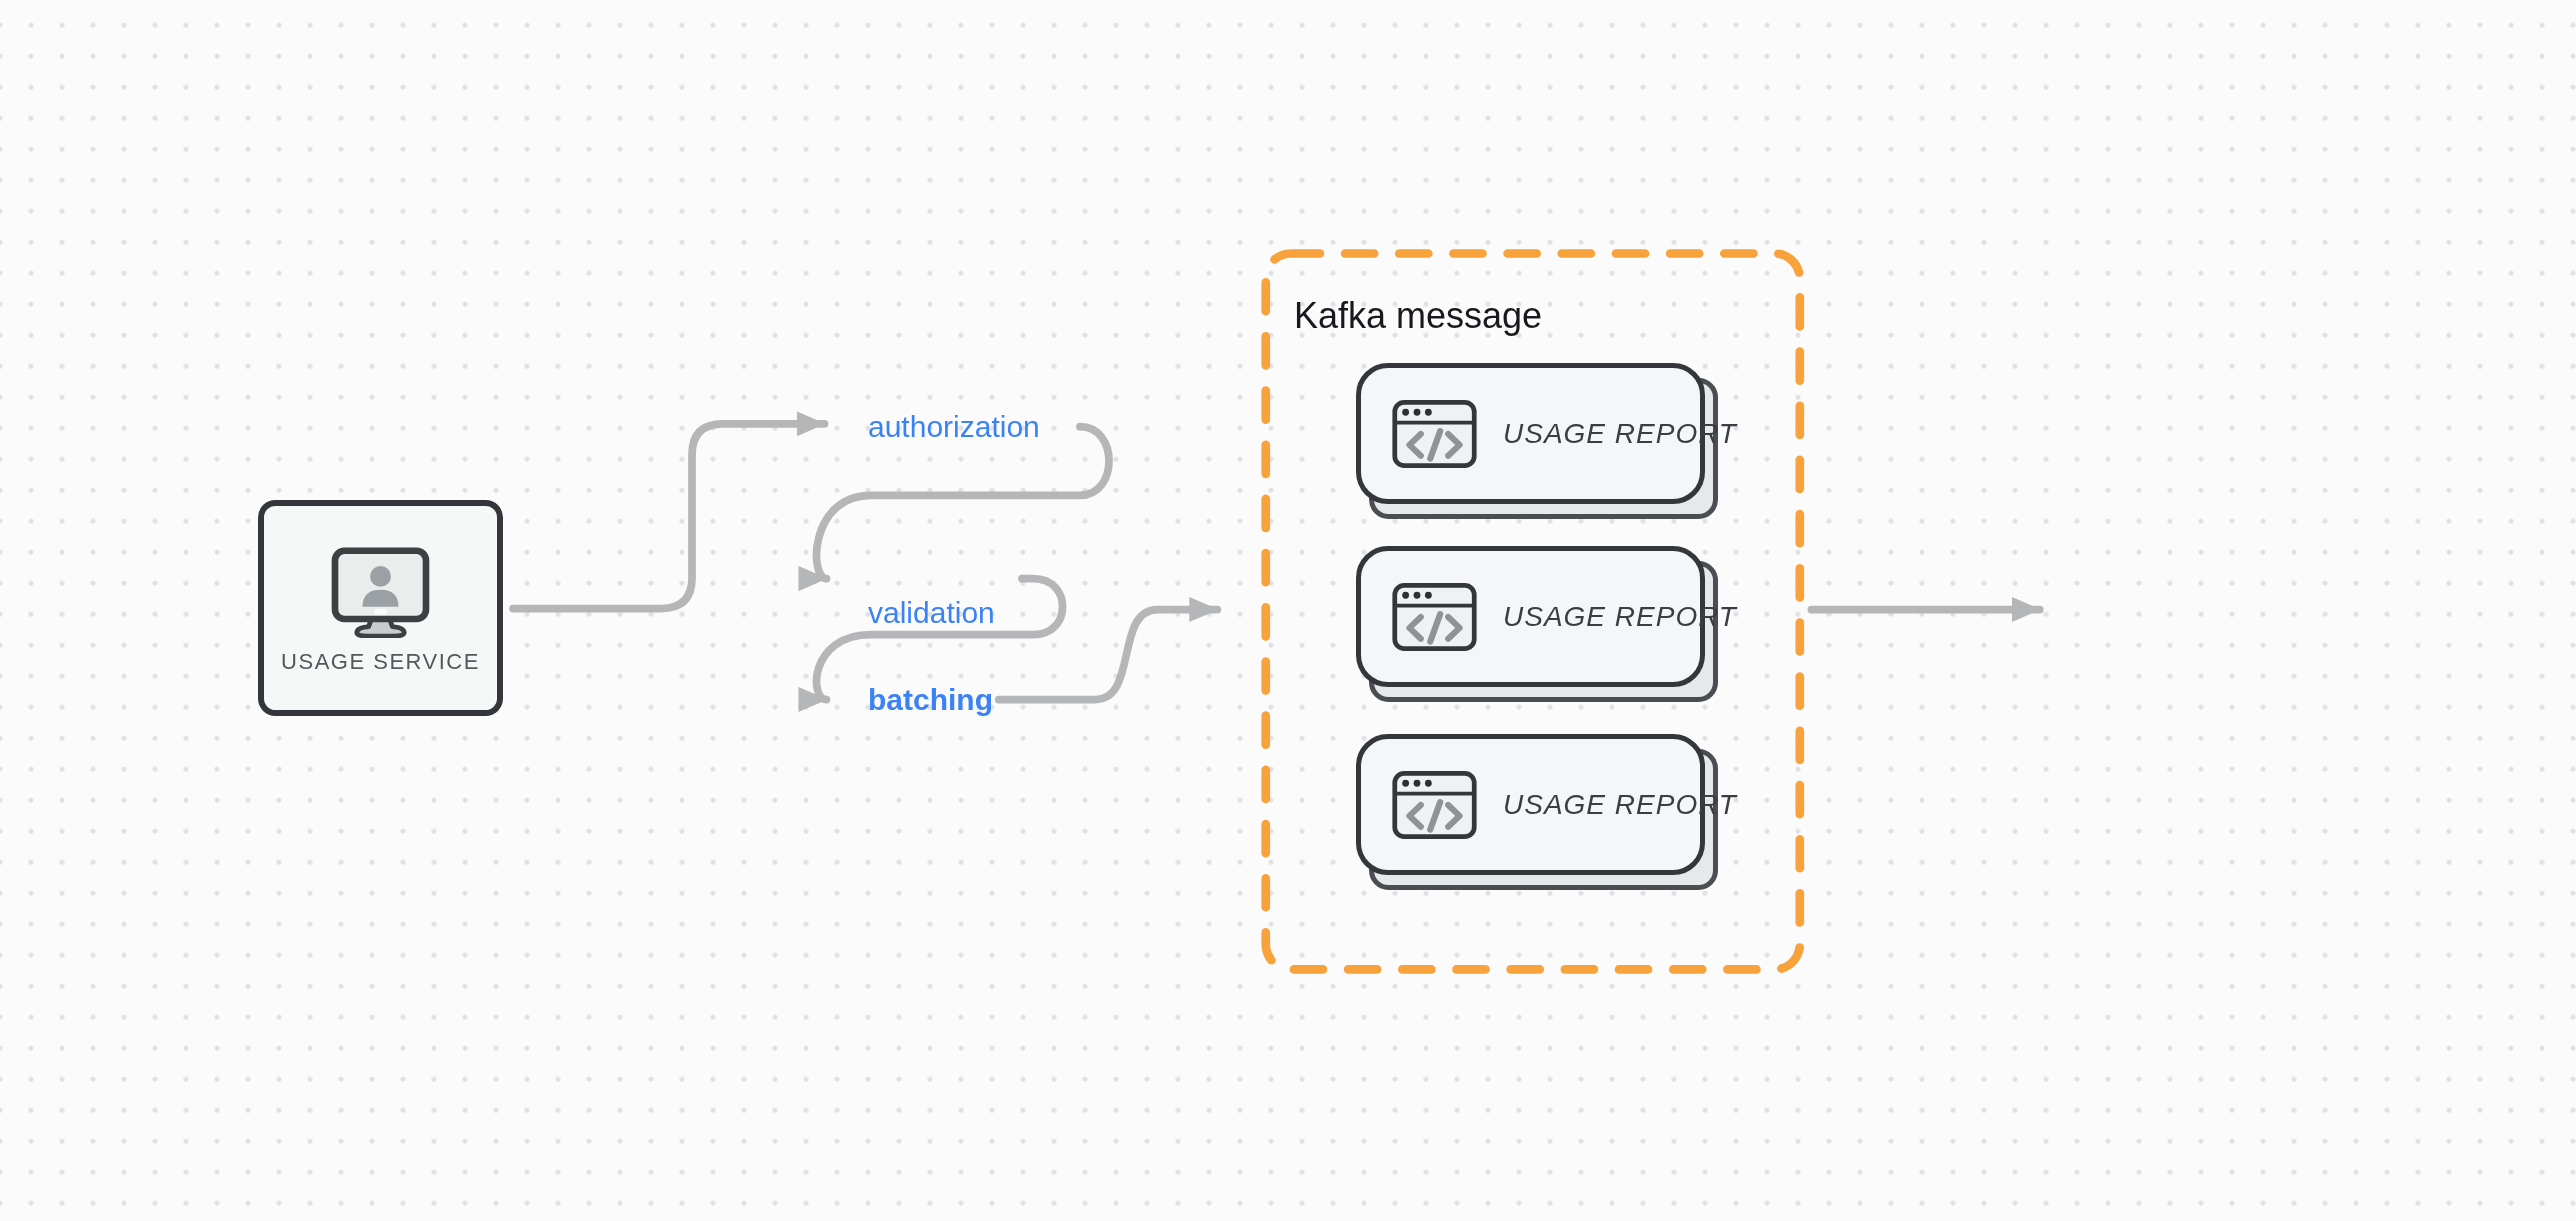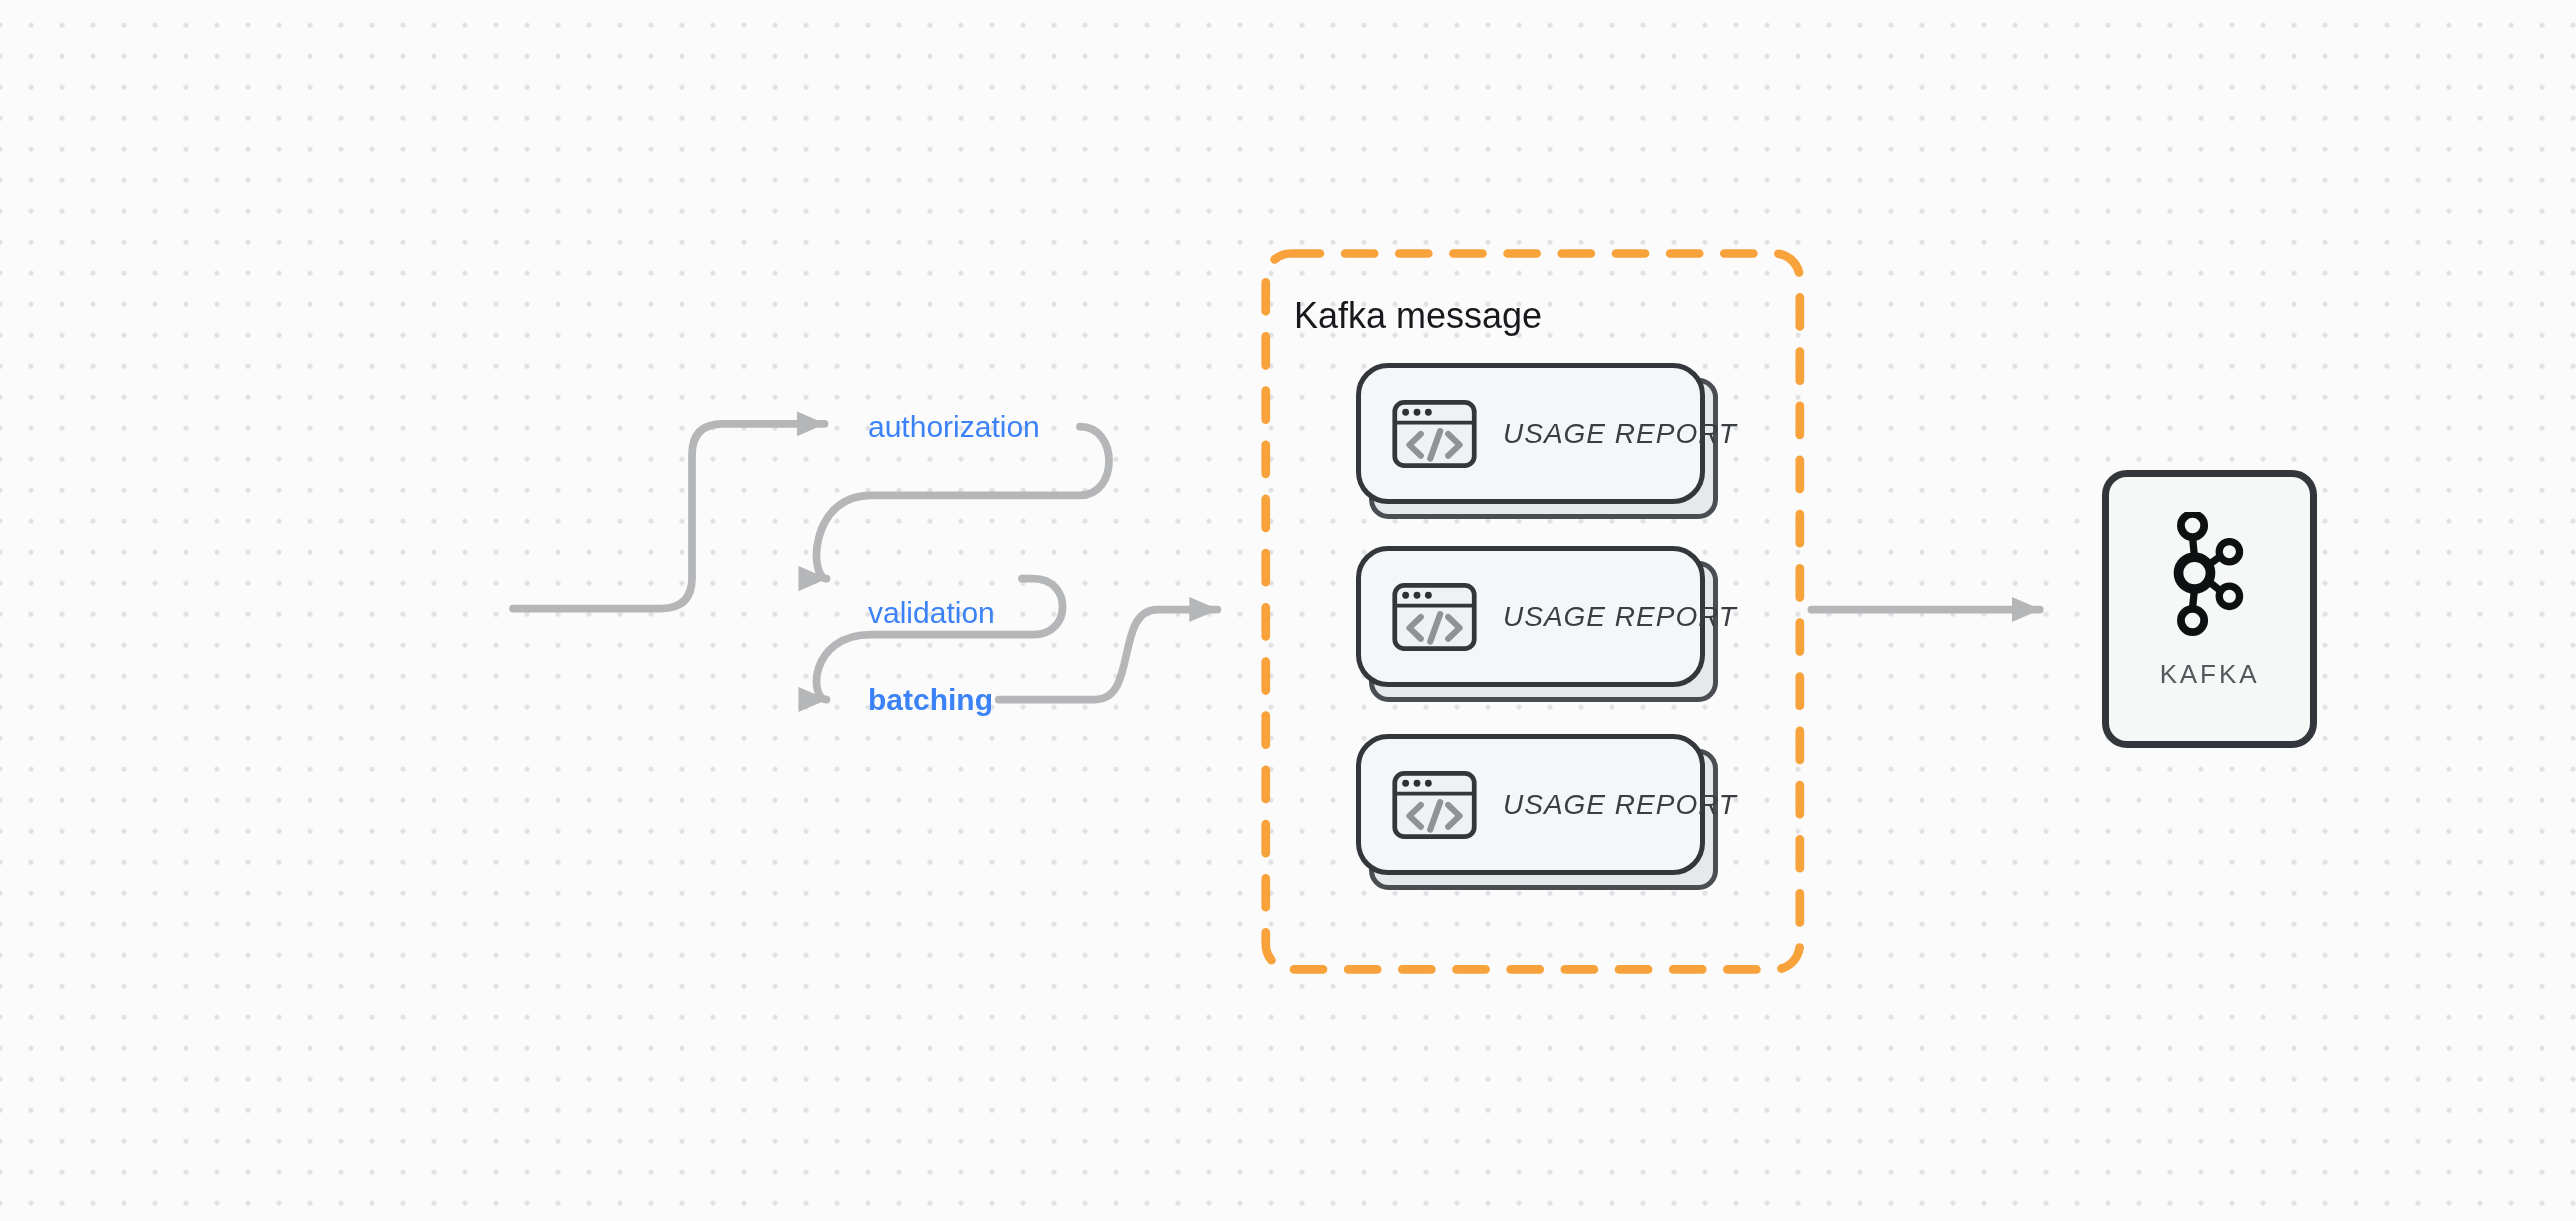--- a/index.html
+++ b/index.html
@@ -112,20 +112,30 @@
       <path d="M 530 629 H 683 Q 715 629 715 597 V 470 Q 715 438 747 438 H 852" marker-end="url(#arrowhead)"></path>
       <path d="M 1116 441 C 1156 441 1156 512 1116 512 H 900 C 836 512 836 598 854 598" marker-end="url(#arrowhead)"></path>
       <path d="M 1056 598 H 1068 C 1108 598 1108 656 1068 656 H 900 C 836 656 836 723 854 723" marker-end="url(#arrowhead)"></path>
       <path d="M 1032 723 H 1132 C 1176 723 1152 630 1196 630 H 1258" marker-end="url(#arrowhead)"></path>
       <path d="M 1872 630 H 2108" marker-end="url(#arrowhead)"></path>
     </g>
 
     <rect x="1308" y="262" width="552" height="740" rx="26" fill="none" stroke="#f8a23c" stroke-width="9" stroke-dasharray="30 26" stroke-linecap="round"></rect>
   </svg>
 
+  <div class="node usage-service-node">
+    <svg class="node-icon" width="99" height="91" viewBox="0 0 104 96">
+      <path d="M43 74 L61 74 L64.5 84 Q 77 85 77 90.5 Q 77 94 66 94 L38 94 Q 27 94 27 90.5 Q 27 85 39.5 84 Z" fill="#c9cccd" stroke="#3c4043" stroke-width="5" stroke-linejoin="round"></path>
+      <rect x="4" y="4" width="96" height="72" rx="10" fill="#ebecec" stroke="#3c4043" stroke-width="7"></rect>
+      <circle cx="52" cy="31" r="11" fill="#9ba0a4"></circle>
+      <path d="M33 63 Q 33 45 52 45 Q 71 45 71 63 Z" fill="#9ba0a4"></path>
+      <rect x="45" y="65.5" width="14" height="6" rx="3" fill="#fafbfb"></rect>
+    </svg>
+    <div class="node-label">USAGE SERVICE</div>
+  </div>
 
   <div class="step-label step-authorization">authorization</div>
   <div class="step-label step-validation">validation</div>
   <div class="step-label step-batching">batching</div>
 
   <div>
     <div class="group-title">Kafka message</div>
 
     <div class="report-card card-1">
       <div class="card-back"></div>
@@ -178,31 +188,15 @@
             <path d="M31 37 L19 48.5 L31 60"></path>
             <path d="M51.5 34 L41 63"></path>
             <path d="M60 37 L72 48.5 L60 60"></path>
           </g>
         </svg>
         <div class="card-label">USAGE REPORT</div>
       </div>
     </div>
   </div>
 
-  <div class="node kafka-node">
-    <svg class="node-icon" width="74" height="126" viewBox="0 0 76 130">
-      <g stroke="#0f1011" fill="none">
-        <path d="M20 26 L22 46.5" stroke-width="7.5"></path>
-        <path d="M22 79.5 L20 99" stroke-width="7.5"></path>
-        <path d="M36 55 L49 45.5" stroke-width="7.5"></path>
-        <path d="M36 71 L49 81.5" stroke-width="7.5"></path>
-        <circle cx="20" cy="14" r="12" stroke-width="8" fill="#f6f7f7"></circle>
-        <circle cx="22" cy="63" r="16.5" stroke-width="10" fill="#f6f7f7"></circle>
-        <circle cx="20" cy="112" r="12" stroke-width="8" fill="#f6f7f7"></circle>
-        <circle cx="58" cy="41" r="10.5" stroke-width="7.5" fill="#f6f7f7"></circle>
-        <circle cx="58" cy="87" r="10.5" stroke-width="7.5" fill="#f6f7f7"></circle>
-      </g>
-    </svg>
-    <div class="node-label">KAFKA</div>
-  </div>
 
 </div>
 
 
 </body></html>

